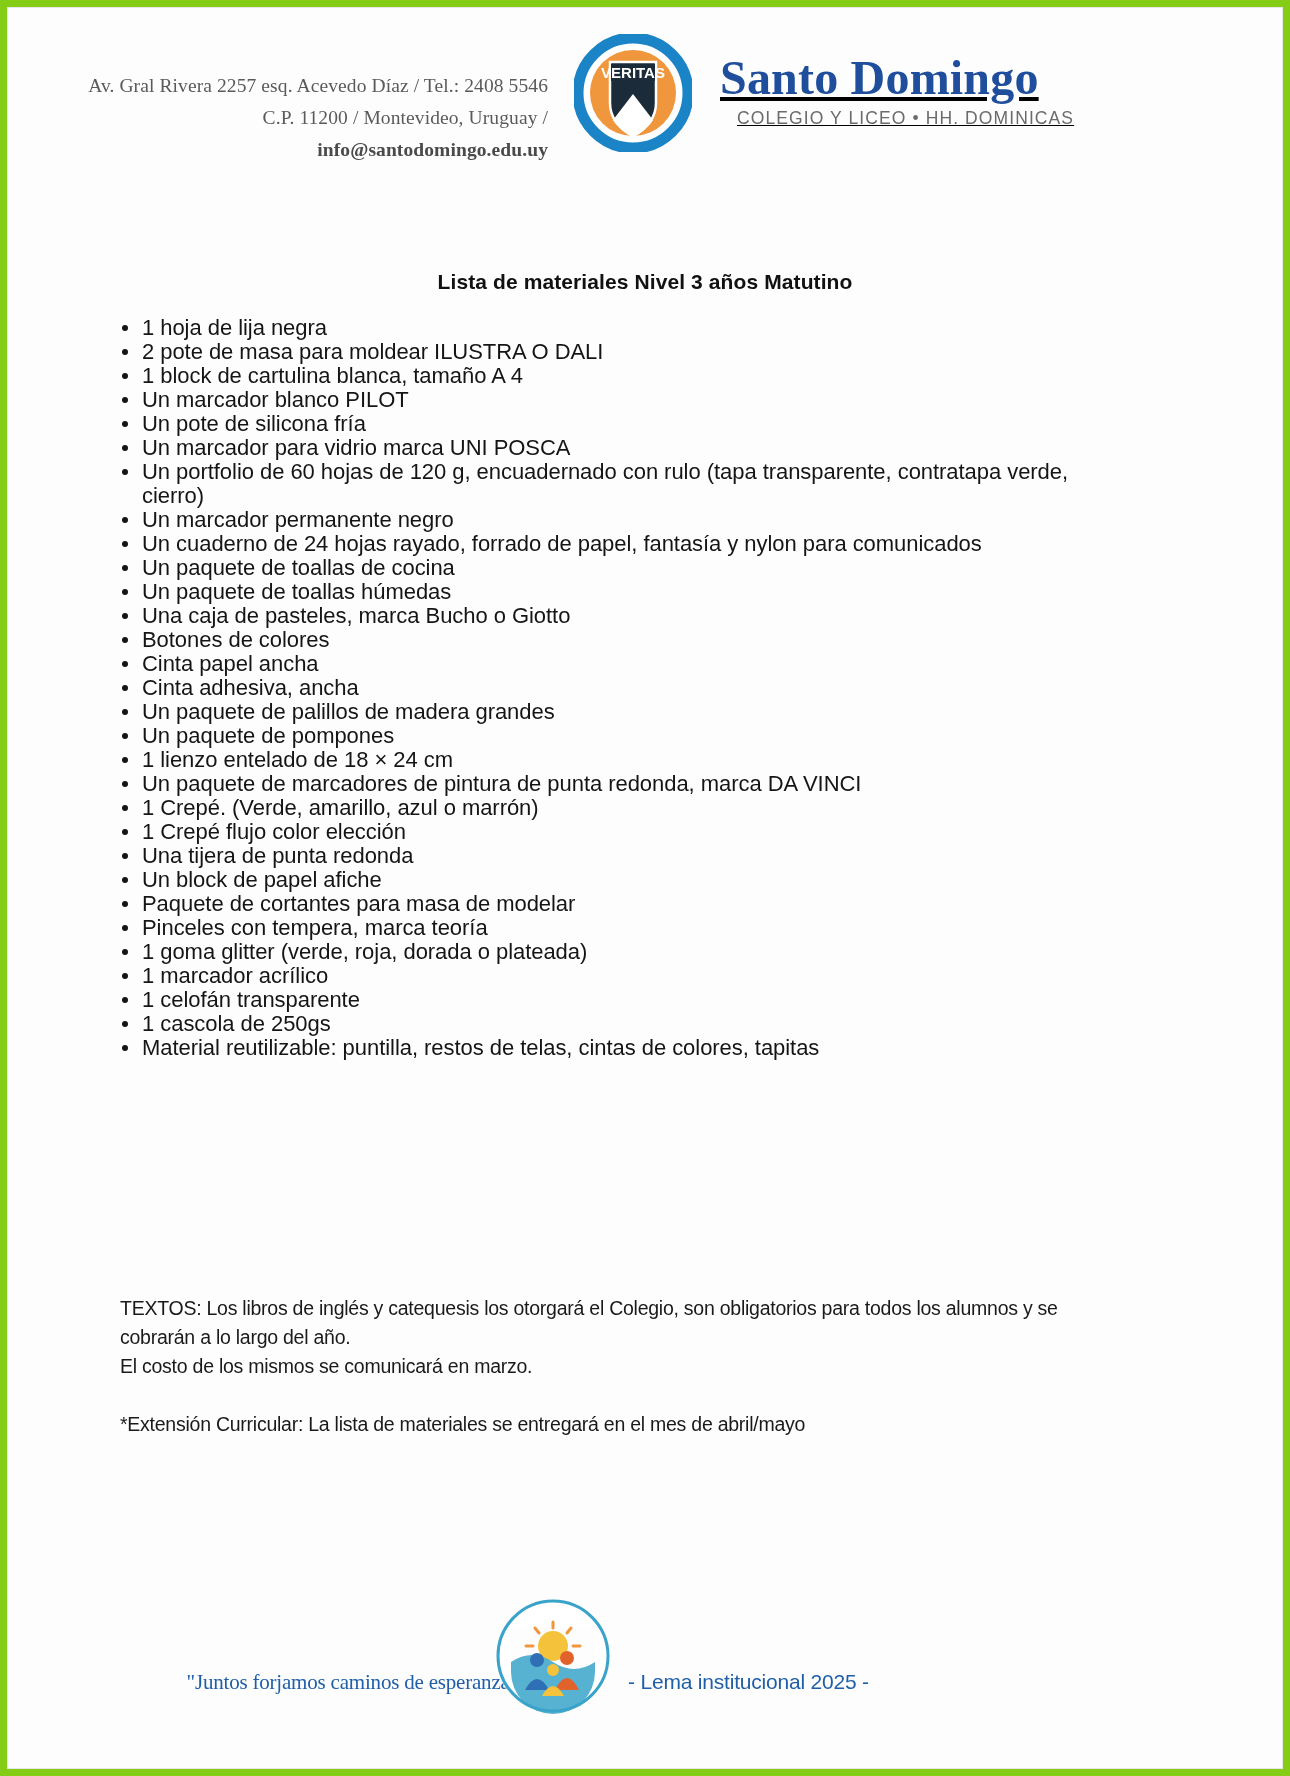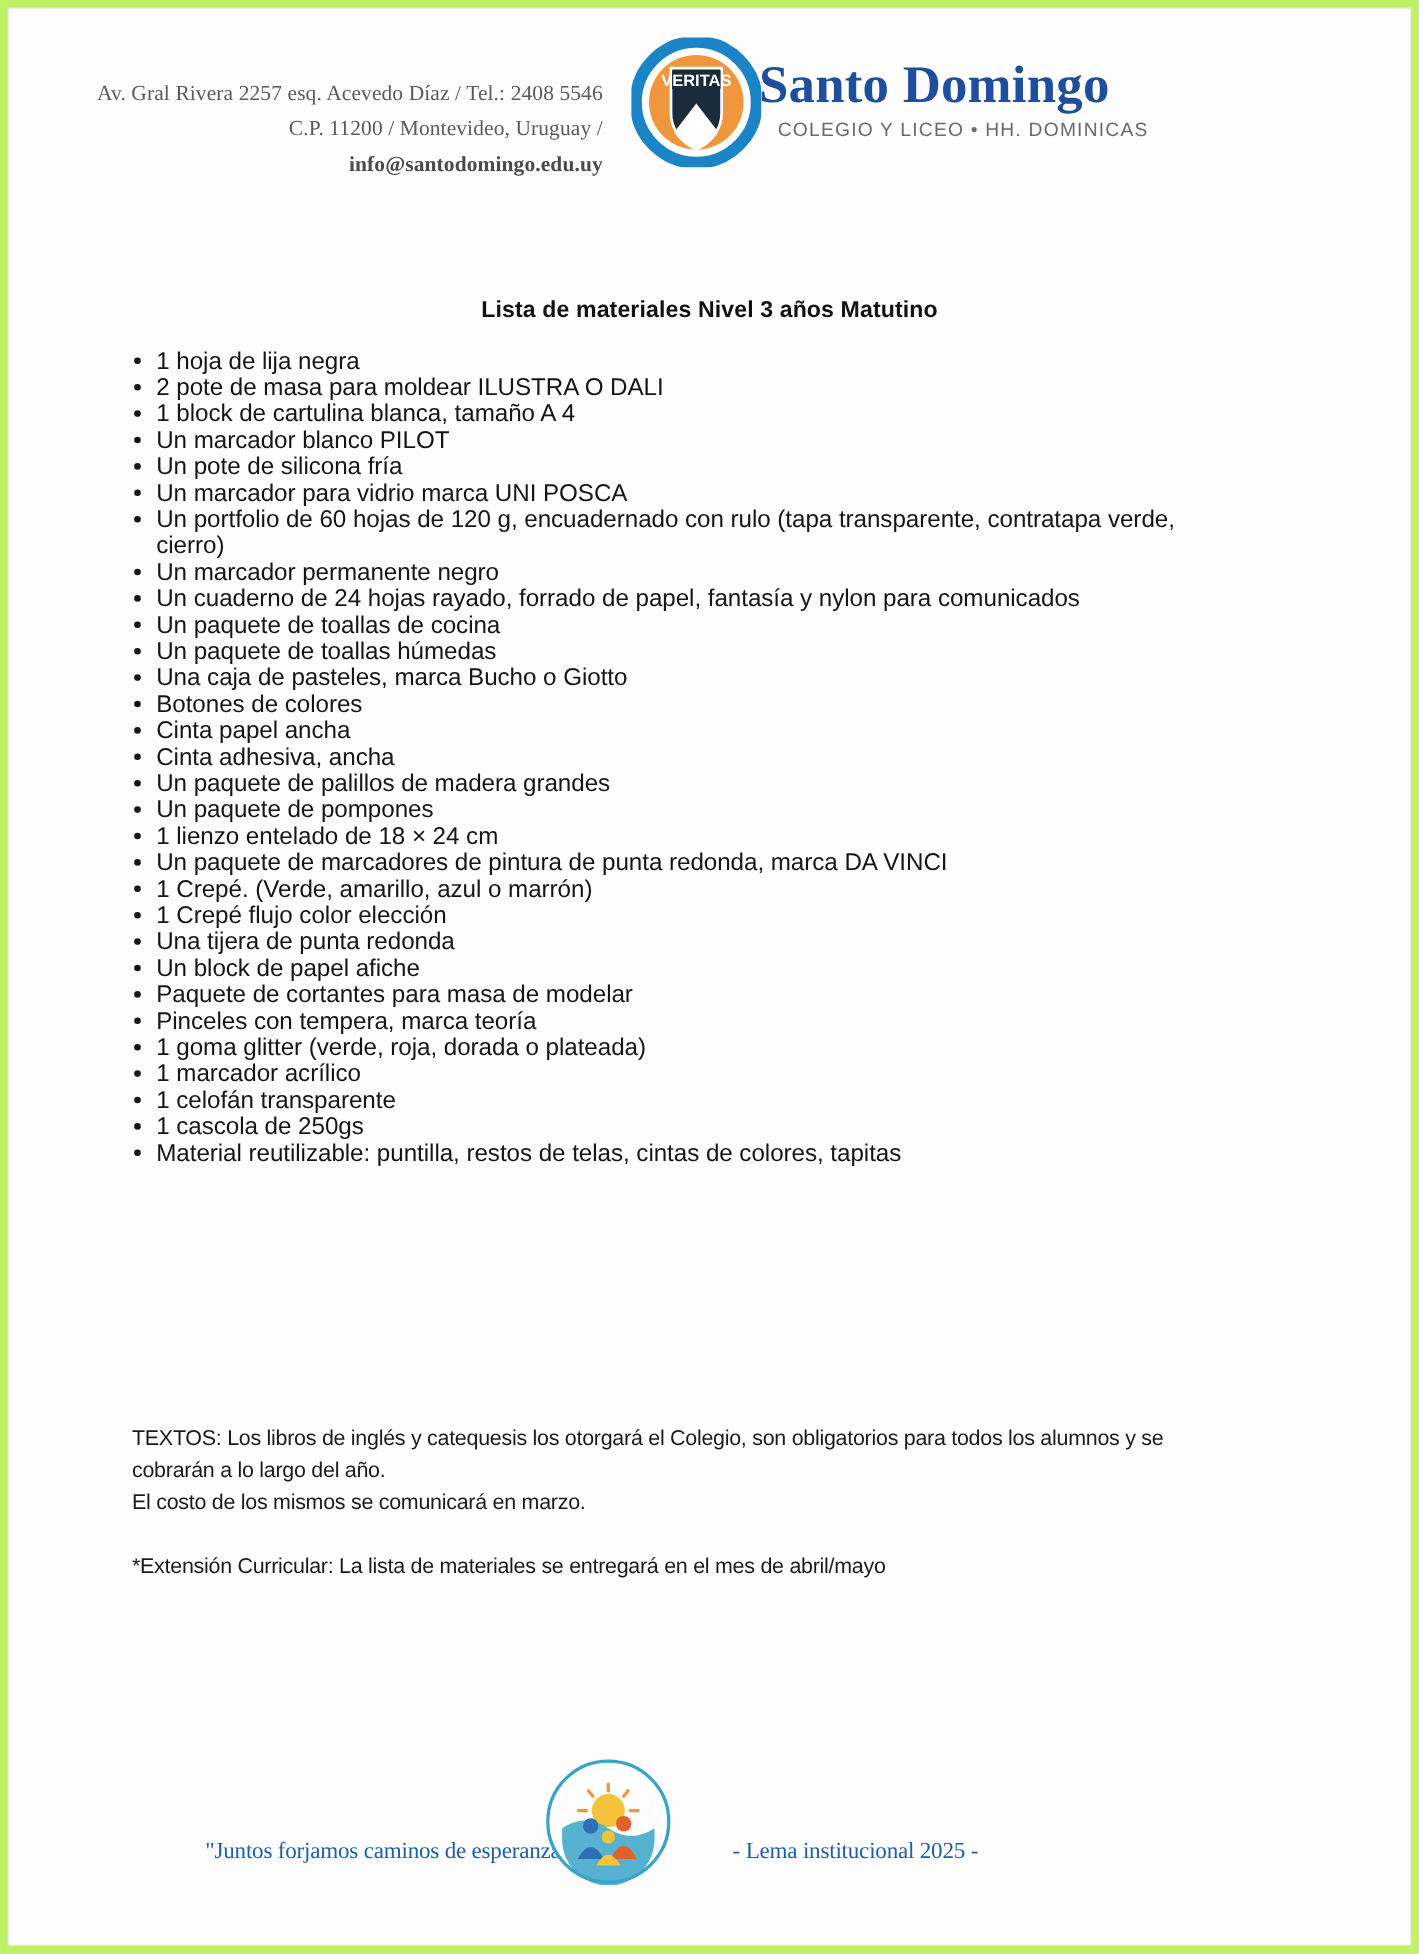--- a/index.html
+++ b/index.html
@@ -11,21 +11,21 @@
     width: 1290px;
     height: 1776px;
     font-family: "Liberation Sans", sans-serif;
     -webkit-font-smoothing: antialiased;
   }
 
   .page {
     position: relative;
     width: 1290px;
     height: 1776px;
-    background: #bef264;
+    background: #84cc16;
     box-sizing: border-box;
     overflow: hidden;
   }
 
   
   .sheet {
     position: absolute;
     left: 8px;
     top: 8px;
     width: 1274px;
@@ -69,22 +69,23 @@
   }
   .crest {
     position: absolute;
     left: 0;
     top: 0;
     width: 118px;
     height: 118px;
   }
   .brand-text {
     position: absolute;
-    left: 116px;
+    left: 146px;
     top: 18px;
+    text-decoration: underline;
   }
   .brand-title {
     font-family: "Liberation Serif", serif;
     font-weight: bold;
     font-size: 48px;
     line-height: 52px;
     color: #1f4e9c;
     letter-spacing: .2px;
   }
   .brand-sub {
@@ -171,25 +172,24 @@
     font-family: "Liberation Serif", serif;
     font-size: 21px;
     color: #1f5fa8;
     letter-spacing: -0.2px;
   }
   .footer-lema {
     position: absolute;
     left: 620px;
     top: 82px;
     width: 330px;
-    font-family: Liberation Serif, serif;
+    font-family: Liberation Sans, sans-serif;
     font-size: 21px;
     color: #1f5fa8;
     letter-spacing: -0.2px;
-    margin-left: 38px;
   }
   .footer-logo {
     position: absolute;
     left: 487px;
     top: 10px;
     width: 116px;
     height: 116px;
   }
 </style>
 </head>

